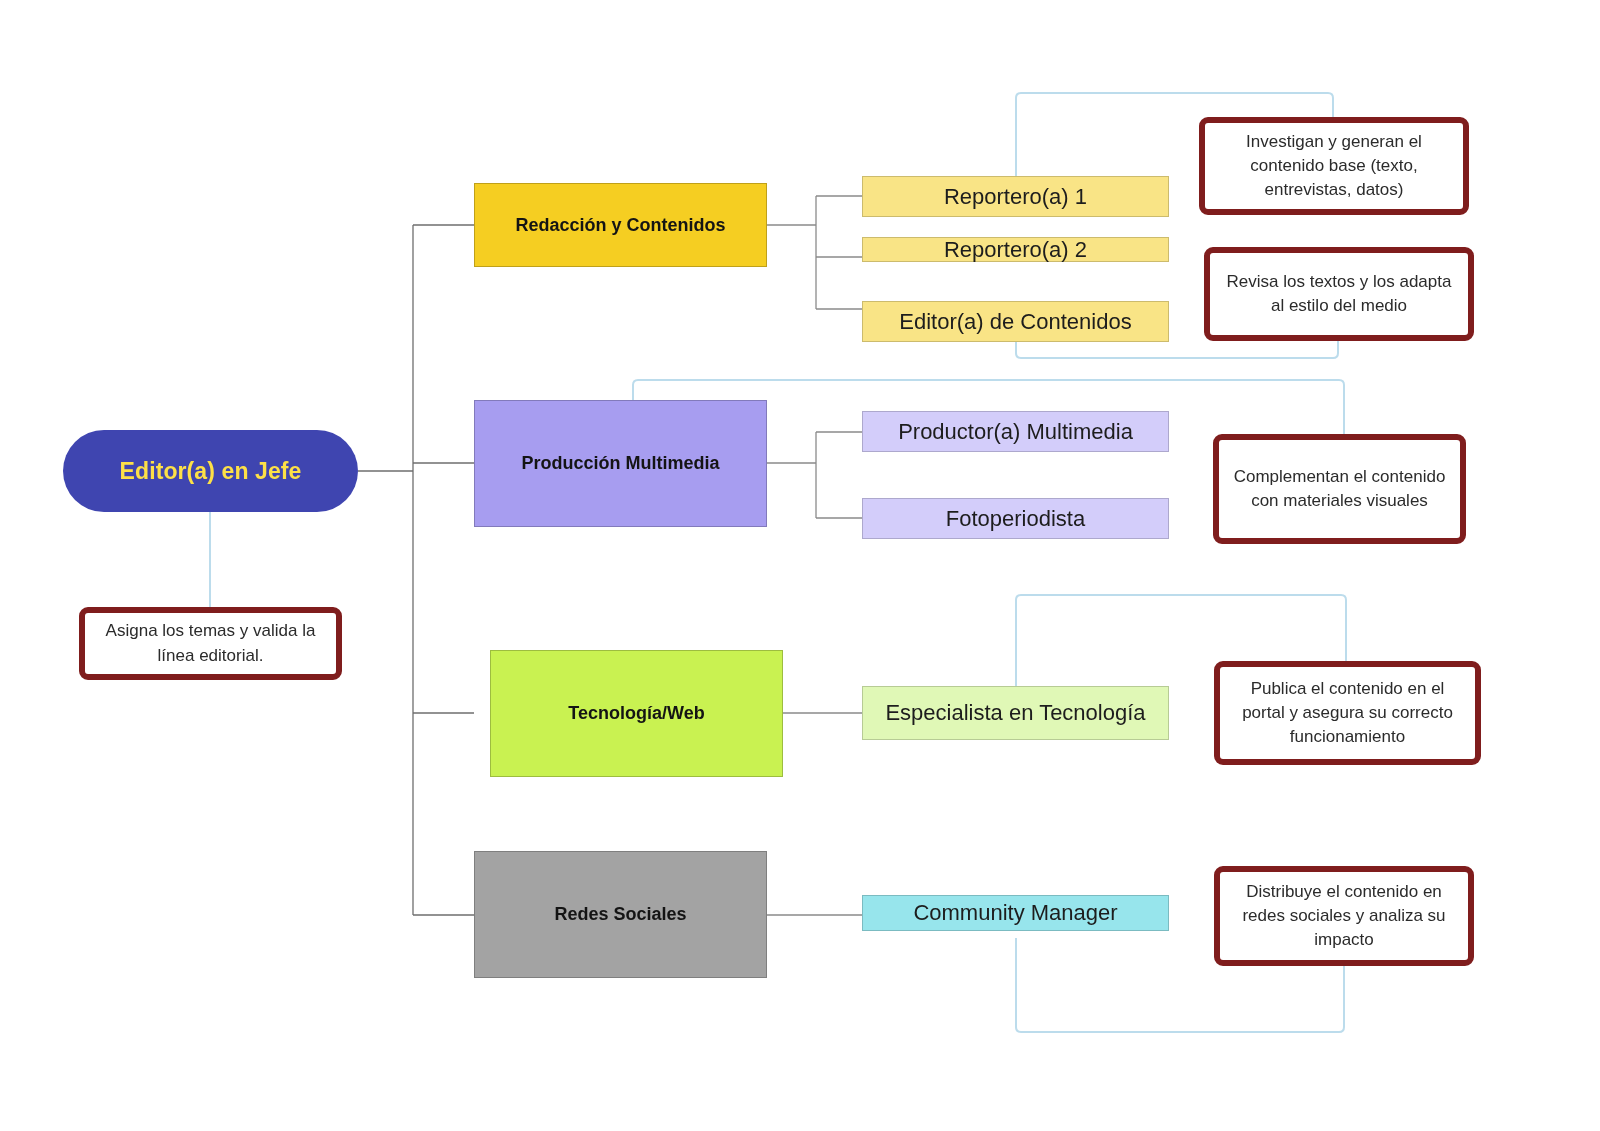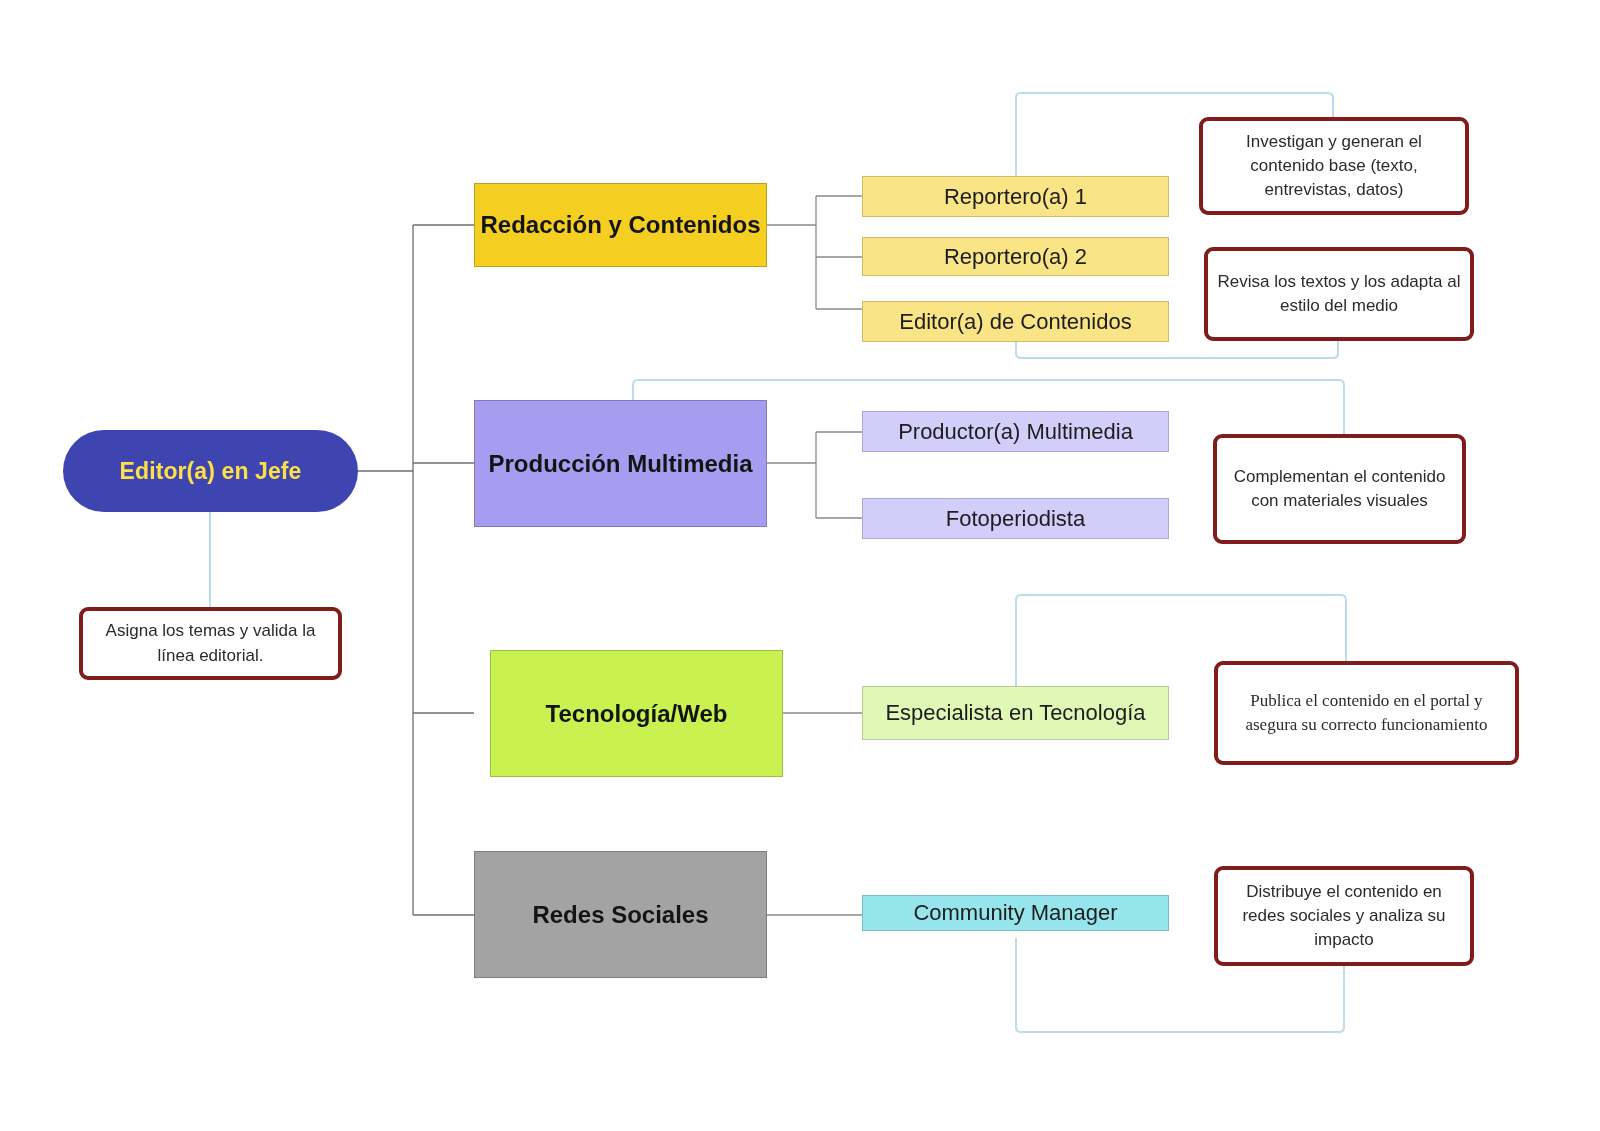--- a/index.html
+++ b/index.html
@@ -38,33 +38,33 @@
   }
   .root-node {
     border-radius: 999px;
     color: #fde047;
     font-weight: bold;
     font-size: 23px;
     letter-spacing: .1px;
   }
   .dept-node {
     font-weight: bold;
-    font-size: 24px;
+    font-size: 18px;
     color: #141414;
     border: 1px solid rgba(0,0,0,0.22);
   }
   .role-node {
     font-weight: normal;
     font-size: 22px;
     color: #1d1d1d;
     border: 1px solid rgba(0,0,0,0.18);
   }
   .note-node {
     background: #ffffff;
-    border: 4px solid #7f1d1d;
+    border: 6px solid #7f1d1d;
     border-radius: 9px;
     color: #2b2b2b;
     font-size: 17px;
     line-height: 1.42;
     padding: 8px 8px;
   }
   .note-node .note-text {
     display: block;
     width: 100%;
   }
@@ -128,21 +128,21 @@
   </div>
 
   <div class="node dept-node" style="left:474px; top:183px; width:293px; height:84px; background:#F5CE22;">
     <span>Redacción y Contenidos</span>
   </div>
 
   <div class="node role-node" style="left:862px; top:176px; width:307px; height:41px; background:#F9E486;">
     <span>Reportero(a) 1</span>
   </div>
 
-  <div class="node role-node" style="left:862px; top:237px; width:307px; height:39px; background:#F9E486;">
+  <div class="node role-node" style="left:862px; top:237px; width:307px; height:25px; background:#F9E486;">
     <span>Reportero(a) 2</span>
   </div>
 
   <div class="node role-node" style="left:862px; top:301px; width:307px; height:41px; background:#F9E486;">
     <span>Editor(a) de Contenidos</span>
   </div>
 
   <div class="node note-node" style="left:1199px; top:117px; width:270px; height:98px;">
     <span class="note-text">Investigan y generan el contenido base (texto, entrevistas, datos)</span>
   </div>
@@ -168,21 +168,21 @@
   </div>
 
   <div class="node dept-node" style="left:474px; top:650px; width:293px; height:127px; background:#C9F251;margin-left:16px;">
     <span>Tecnología/Web</span>
   </div>
 
   <div class="node role-node" style="left:862px; top:686px; width:307px; height:54px; background:#E0F8B6;">
     <span>Especialista en Tecnología</span>
   </div>
 
-  <div class="node note-node" style="left:1214px; top:661px; width:305px; height:104px;font-family:Liberation Serif, serif;">
+  <div class="node note-node" style="left:1214px; top:661px; width:267px; height:104px;">
     <span class="note-text">Publica el contenido en el portal y asegura su correcto funcionamiento</span>
   </div>
 
   <div class="node dept-node" style="left:474px; top:851px; width:293px; height:127px; background:#a3a3a3;">
     <span>Redes Sociales</span>
   </div>
 
   <div class="node role-node" style="left:862px; top:895px; width:307px; height:36px; background:#97E5EC;text-align:center;">
     <span>Community Manager</span>
   </div>

